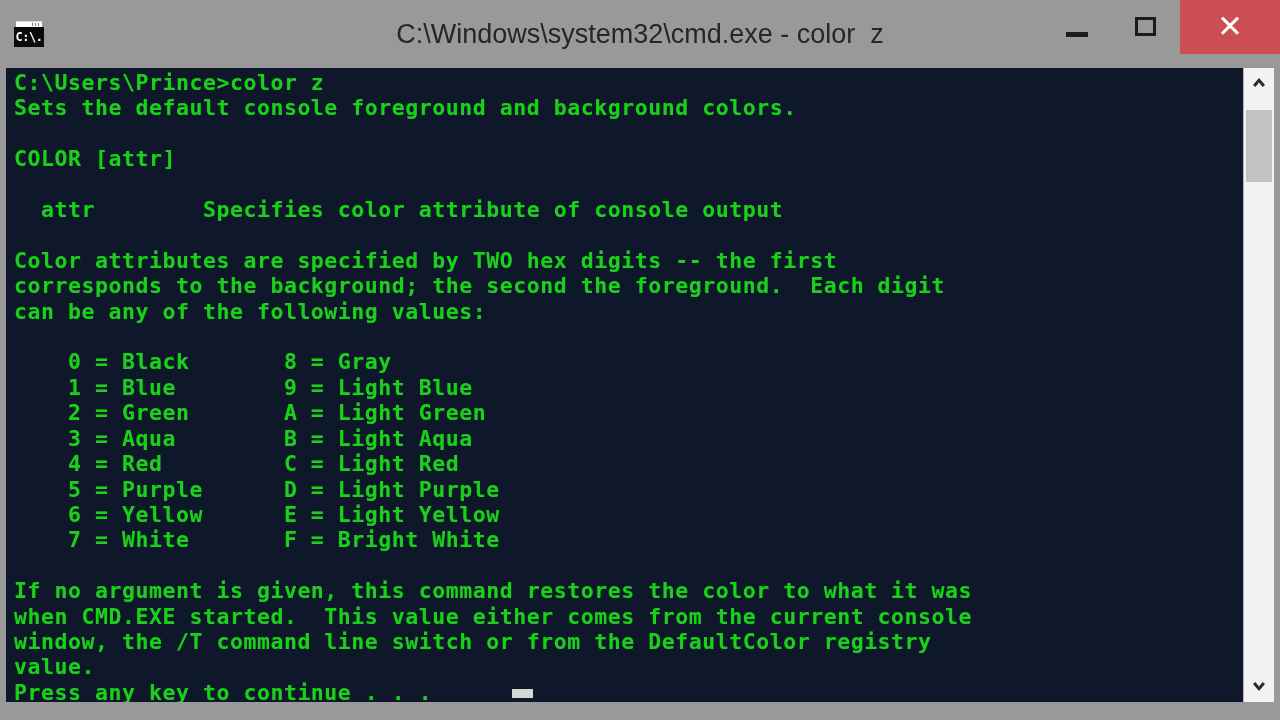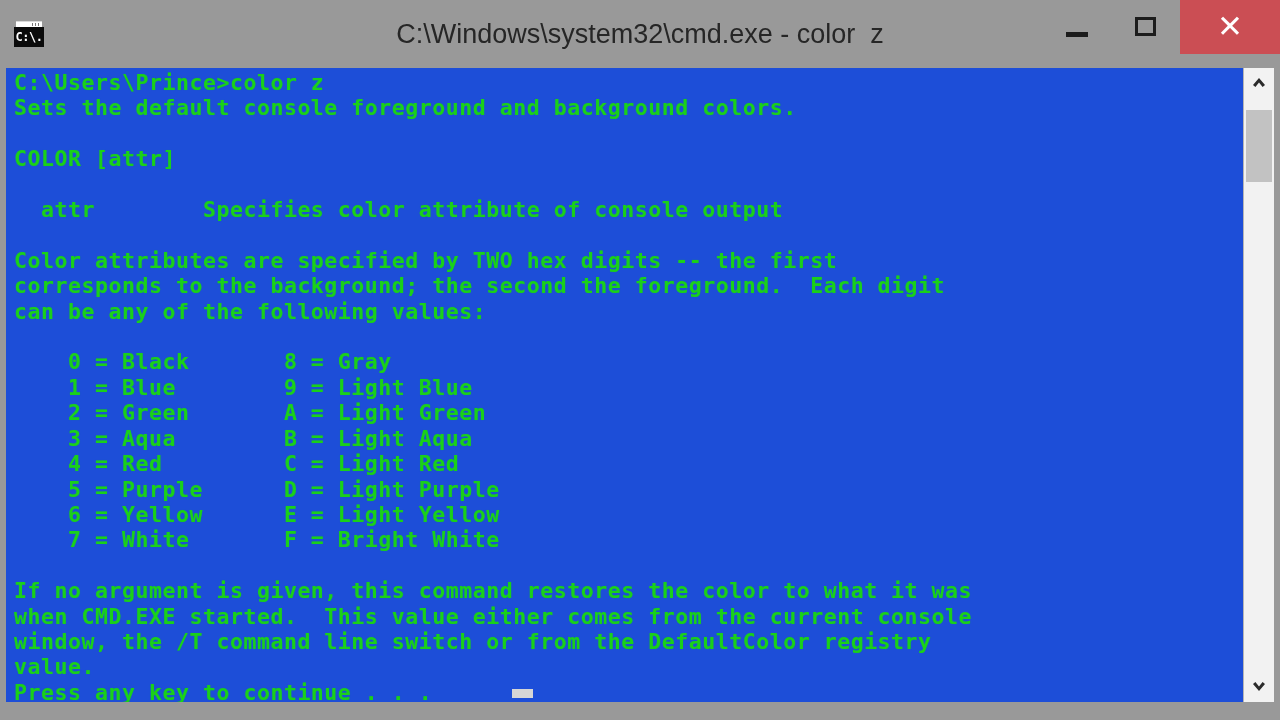--- a/index.html
+++ b/index.html
@@ -139,21 +139,21 @@
     background: #999999;
     box-sizing: border-box;
   }
 
   .console {
     position: absolute;
     left: 6px;
     top: 0px;
     width: 1237px;
     height: 634px;
-    background: #1d4ed8;
+    background: #0f172a;
     overflow: hidden;
   }
 
   .console-text {
     position: absolute;
     left: 8px;
     top: 2px;
     margin: 0;
     color: #1ad01a;
     font-family: "DejaVu Sans Mono", "Liberation Mono", monospace;

